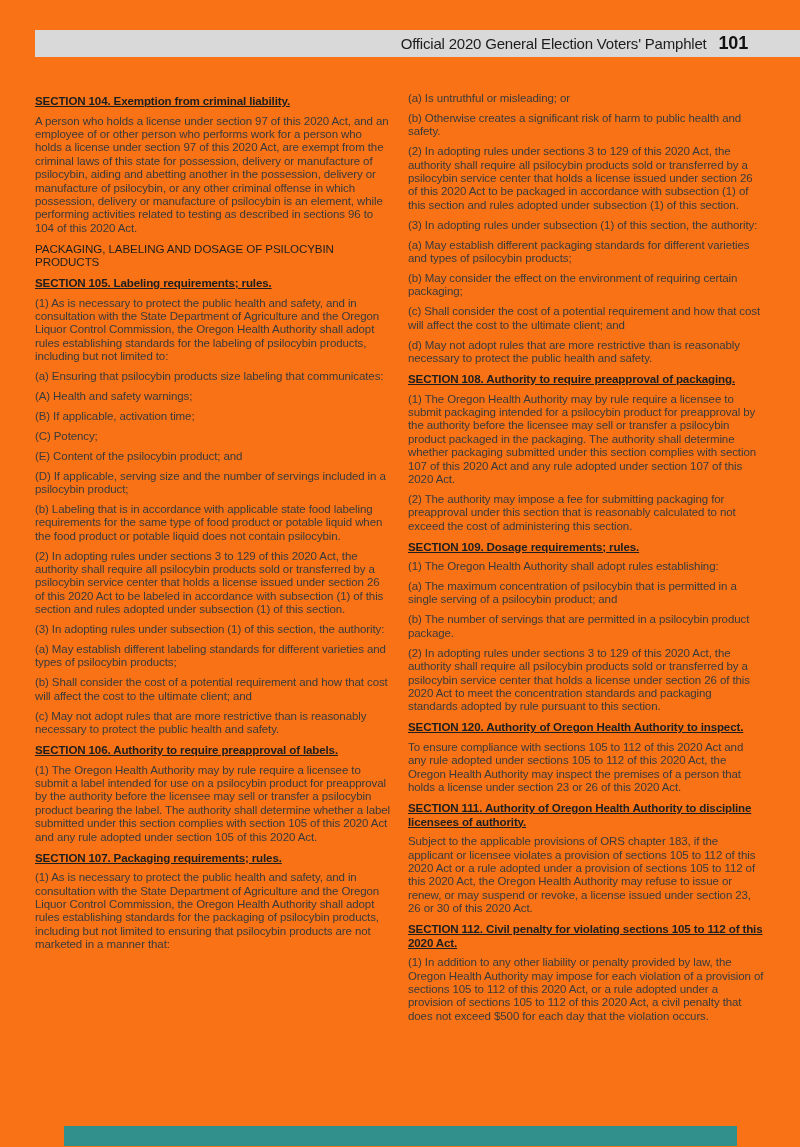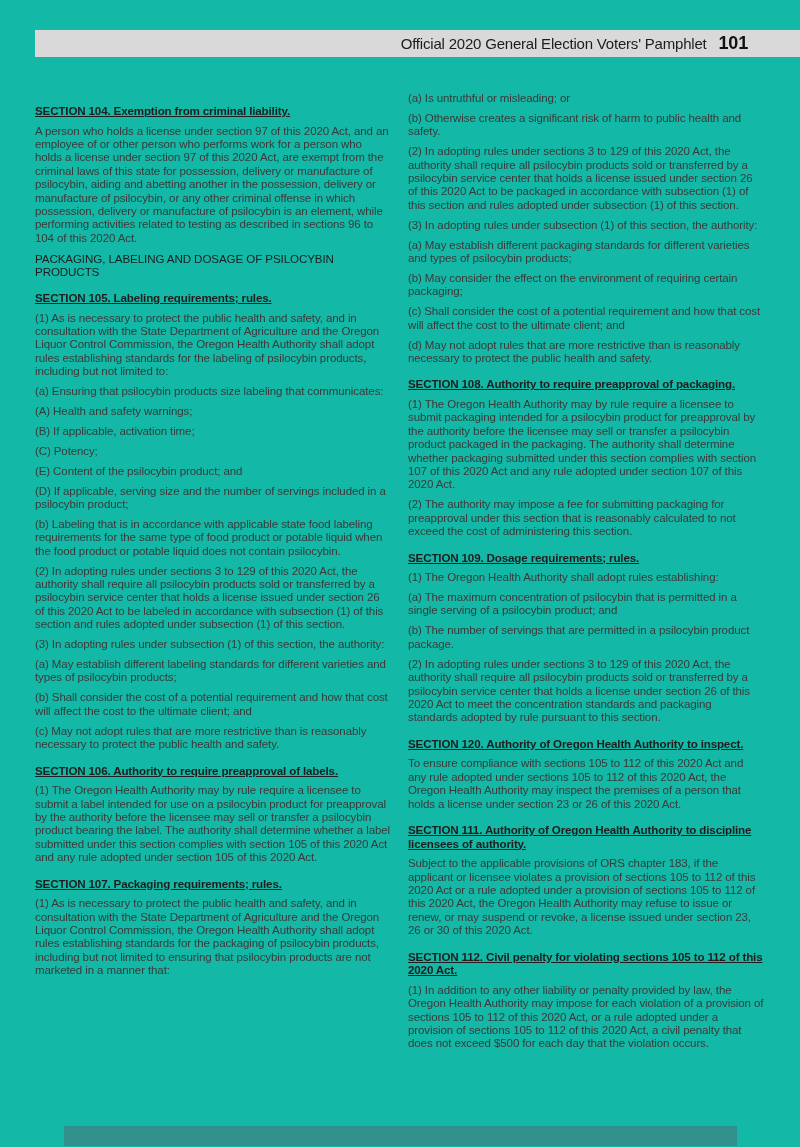--- a/index.html
+++ b/index.html
@@ -4,21 +4,21 @@
 <style>
   html, body {
     margin: 0;
     padding: 0;
     background: #ffffff;
   }
   .page {
     position: relative;
     width: 800px;
     height: 1147px;
-    background: #14b8a6;
+    background: #f97316;
     overflow: hidden;
     font-family: "Liberation Sans", sans-serif;
   }
   .header-bar {
     position: absolute;
     left: 35px;
     right: 0;
     top: 30px;
     height: 27px;
     background: #d9d9d9;
@@ -56,21 +56,21 @@
     line-height: 13.4px;
     color: #3a3a3a;
     letter-spacing: -0.1px;
   }
   .col .section {
     font-size: 11.6px;
     line-height: 13.6px;
     font-weight: bold;
     text-decoration: underline;
     color: #1e1e1e;
-    margin: 12px 0 7px 0;
+    margin: 2px 0 7px 0;
     letter-spacing: -0.15px;
   }
   .col .label {
     font-size: 11.6px;
     line-height: 13.6px;
     font-weight: normal;
     color: #1e1e1e;
     margin: 1.5px 0 7px 0;
     letter-spacing: -0.1px;
   }

